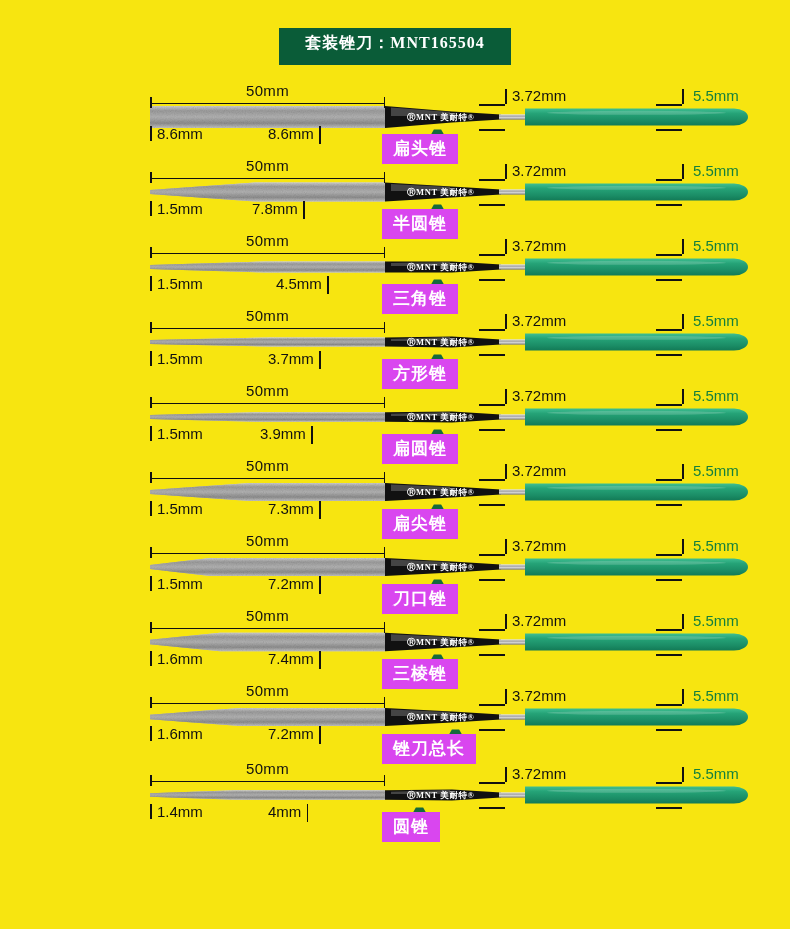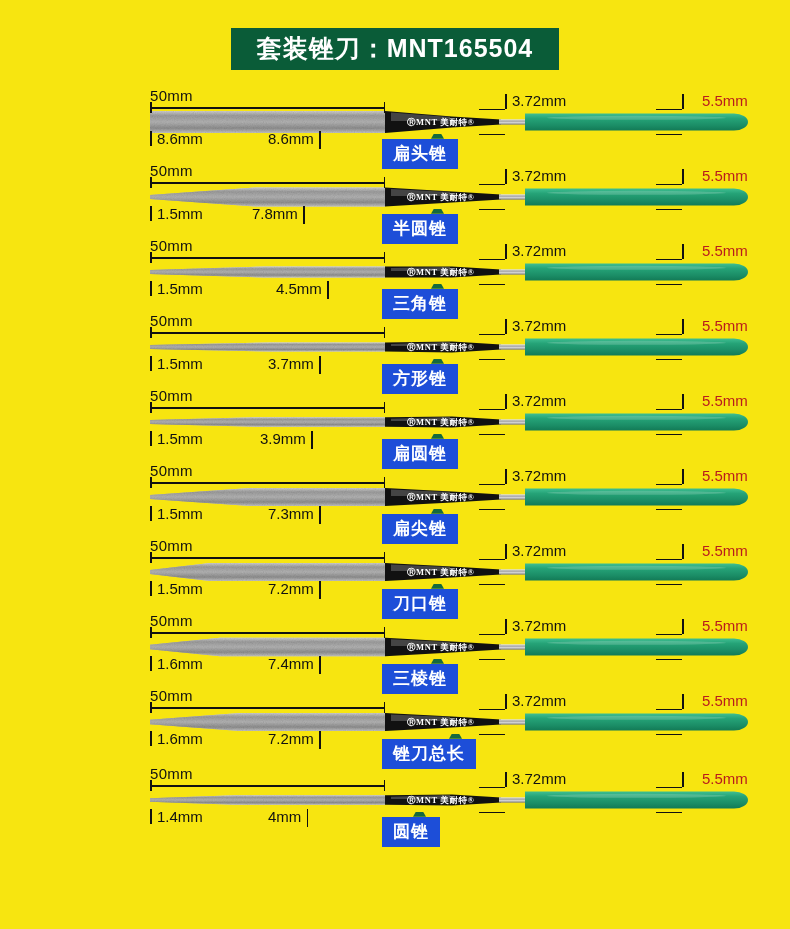--- a/index.html
+++ b/index.html
@@ -13,25 +13,26 @@
     position: relative;
   }
 
   
   .header { width: 100%; padding-top: 28px; text-align: center; }
 
   .title-banner {
     display: inline-block;
     background: #0a5c38;
     color: #ffffff;
-    font-size: 25px;
+    font-size: 16px;
     font-weight: bold;
     letter-spacing: 1px;
-    padding: 6px 26px 7px 26px;
+    padding: 6px 26px 13px 26px;
     line-height: 1.15;
+    font-family: Liberation Serif, serif;
   }
 
   .subtitle {
     margin-top: 9px;
     font-size: 17px;
     color: #1a1a1a;
     letter-spacing: 0.5px;
   }
 
   
@@ -48,20 +49,21 @@
   .dim50 {
     position: absolute;
     left: 150px;
     width: 235px;
     top: 8px;
     height: 22px;
   }
   .dim50 .dim-text {
     position: absolute;
     width: 100%;
+    text-align: center;
     top: -3px;
     font-size: 15px;
     color: #111;
     letter-spacing: .3px;
   }
   .dim50 .dim-line {
     position: absolute;
     left: 0; right: 0; bottom: 3px;
     height: 1.5px;
     background: #111;
@@ -128,23 +130,23 @@
     width: 1.5px; height: 15px;
     background: #111;
   }
 
   
   .handle-label {
     position: absolute;
     left: 682px;
     top: 10px;
     font-size: 15px;
-    color: #b91c1c;
+    color: #15803d;
     white-space: nowrap;
-    padding-left: 20px;
+    padding-left: 11px;
   }
   .handle-label::before {
     content: "";
     position: absolute;
     left: 0; top: 2px;
     width: 1.5px; height: 15px;
     background: #111;
   }
 
   
@@ -153,21 +155,21 @@
     height: 1.5px;
     background: #111;
     width: 26px;
   }
 
   
   .name-badge {
     position: absolute;
     left: 382px;
     top: 57px;
-    background: #1d4ed8;
+    background: #d946ef;
     color: #ffffff;
     font-size: 17px;
     font-weight: bold;
     padding: 3px 11px 4px 11px;
     letter-spacing: 1px;
     white-space: nowrap;
     z-index: 6;
   }
   .name-badge::before {
     content: "";

